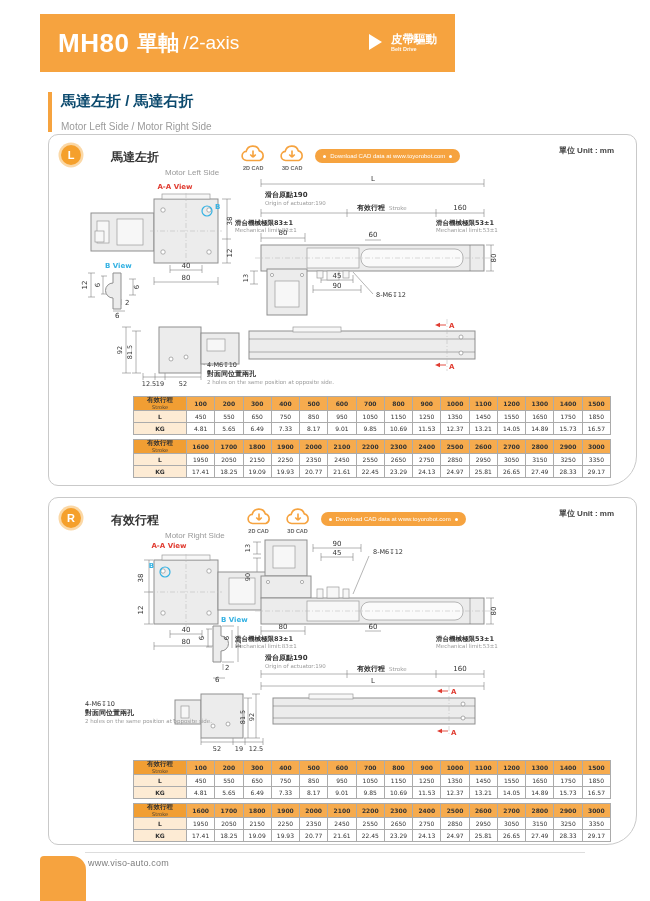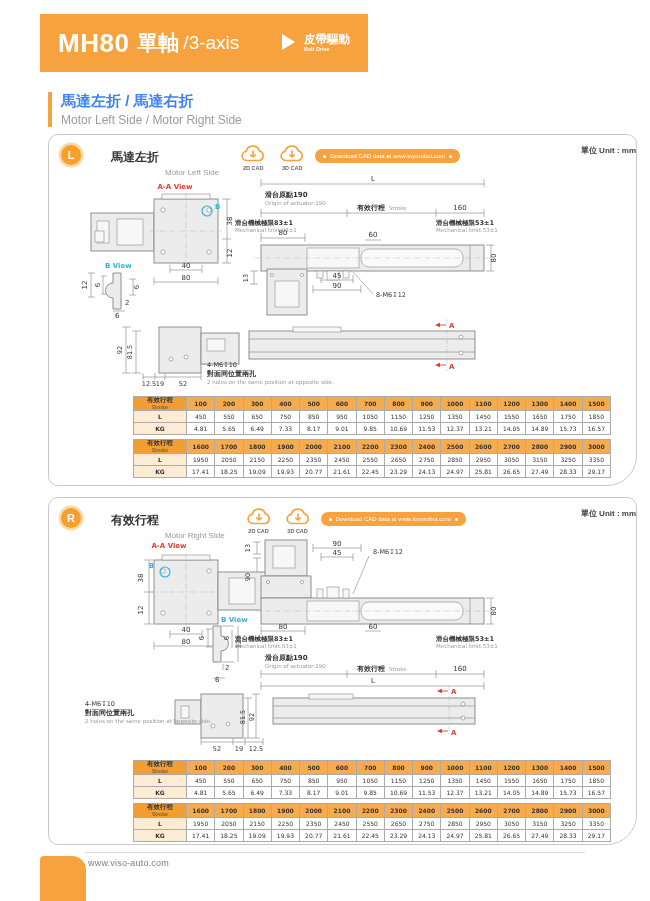--- a/index.html
+++ b/index.html
@@ -1,52 +1,52 @@
 <!DOCTYPE html>
 <html><head>
 <meta charset="utf-8">
 <style>
   html,body{margin:0;padding:0}
   body{width:650px;height:901px;position:relative;background:#fff;overflow:hidden;
        font-family:"Liberation Sans","DejaVu Sans",sans-serif;}
 
   
-  .band{position:absolute;left:40px;top:14px;width:328px;height:58px;background:#F6A33F;
+  .band{position:absolute;left:40px;top:14px;width:415px;height:58px;background:#F6A33F;
         display:flex;align-items:center;padding:0 18px;box-sizing:border-box;color:#fff;}
   .band .model{font-size:26px;font-weight:bold;letter-spacing:.5px}
   .band .axis-zh{font-size:21px;font-weight:bold;margin-left:8px}
   .band .axis-en{font-size:19px;margin-left:4px;font-weight:normal}
   .badge-drive{margin-left:auto;display:flex;gap:9px}
   .tri{width:0;height:0;border-left:13px solid #fff;border-top:8px solid transparent;border-bottom:8px solid transparent}
   .drive-txt{display:flex;flex-direction:column;line-height:1}
   .drive-zh{font-size:11.5px;font-weight:bold}
   .drive-en{font-size:5.5px;font-weight:bold;opacity:.92;margin-top:2px}
 
   
   .sec{position:absolute;left:48px;top:92px;border-left:4px solid #F6A33F;padding-left:9px}
-  .sec-zh{font-size:15px;font-weight:bold;color:#3b82f6}
-  .sec-en{font-size:12px;color:#9b9b9b;margin-top:2px}
+  .sec-zh{font-size:15px;font-weight:bold;color:#0c4a6e}
+  .sec-en{font-size:10px;color:#9b9b9b;margin-top:10px}
 
   
   .panel{position:absolute;left:48px;width:589px;border:1.5px solid #c9c9c9;
          border-radius:10px 10px 30px 10px;box-sizing:border-box;background:#fff}
   #panelL{top:134px;height:352px}
   #panelR{top:497px;height:348px}
   .phead{position:absolute;left:12px;top:8px;display:flex;align-items:flex-start;gap:6px}
   .pbadge{width:20px;height:20px;border-radius:50%;background:#F5A02C;box-shadow:0 0 0 2.5px #FBD8A6;
           color:#fff;font-weight:bold;font-size:11px;display:flex;align-items:center;justify-content:center;margin-top:2px}
   .ptitle{font-size:12px;font-weight:bold;color:#333;margin:6px 0 0 24px}
   .psub{font-size:8px;color:#999;margin-top:25px}
   .cadgrp{display:flex;align-items:flex-start;gap:7px;margin-left:12px;margin-top:2px}
   .cadicon{display:flex;flex-direction:column;align-items:center;width:32px;cursor:pointer}
   .cadlabel{font-size:5.5px;font-weight:bold;color:#666;margin-top:0px}
   .pill{background:#F6A33F;color:#fff;font-size:6px;border-radius:9px;padding:4px 8px;
         display:flex;align-items:center;gap:4px;margin-top:4px;white-space:nowrap;cursor:pointer}
   .pill .dot{width:3px;height:3px;border-radius:50%;background:#fff}
-  .unit{position:absolute;right:0;top:10px;font-size:8px;color:#444;font-weight:bold}
+  .unit{position:absolute;right:22px;top:10px;font-size:8px;color:#444;font-weight:bold}
 
   
   .dwg{position:absolute;left:6px}
   #panelL .dwg{top:34px}
   #panelR .dwg{top:36px}
   .part{fill:#ECECEC;stroke:#8F8F8F;stroke-width:1}
   .part2{fill:#F7F7F7;stroke:#9A9A9A;stroke-width:.7}
   .slot{fill:#FAFAFA;stroke:#9A9A9A;stroke-width:.7}
   .scr{fill:#fff;stroke:#8F8F8F;stroke-width:.7}
   .cl{stroke:#B4B4B4;stroke-width:.5;stroke-dasharray:5 2 1 2;fill:none}
@@ -80,21 +80,21 @@
   .footline{position:absolute;left:85px;top:852px;width:500px;border-top:1px solid #DDD}
   .footurl{position:absolute;left:88px;top:858px;font-size:9px;font-weight:normal;color:#7E7E7E;letter-spacing:.2px}
   .footblock{position:absolute;left:40px;top:856px;width:46px;height:45px;background:#F6A33F;border-radius:4px 14px 0 0}
 </style>
 </head>
 <body>
 
 <div class="band">
   <span class="model">MH80</span>
   <span class="axis-zh">單軸</span>
-  <span class="axis-en">/3-axis</span>
+  <span class="axis-en">/2-axis</span>
   <span class="badge-drive">
     <span class="tri"></span>
     <span class="drive-txt">
       <span class="drive-zh">皮帶驅動</span>
       <span class="drive-en">Belt Drive</span>
     </span>
   </span>
 </div>
 
 <div class="sec">

